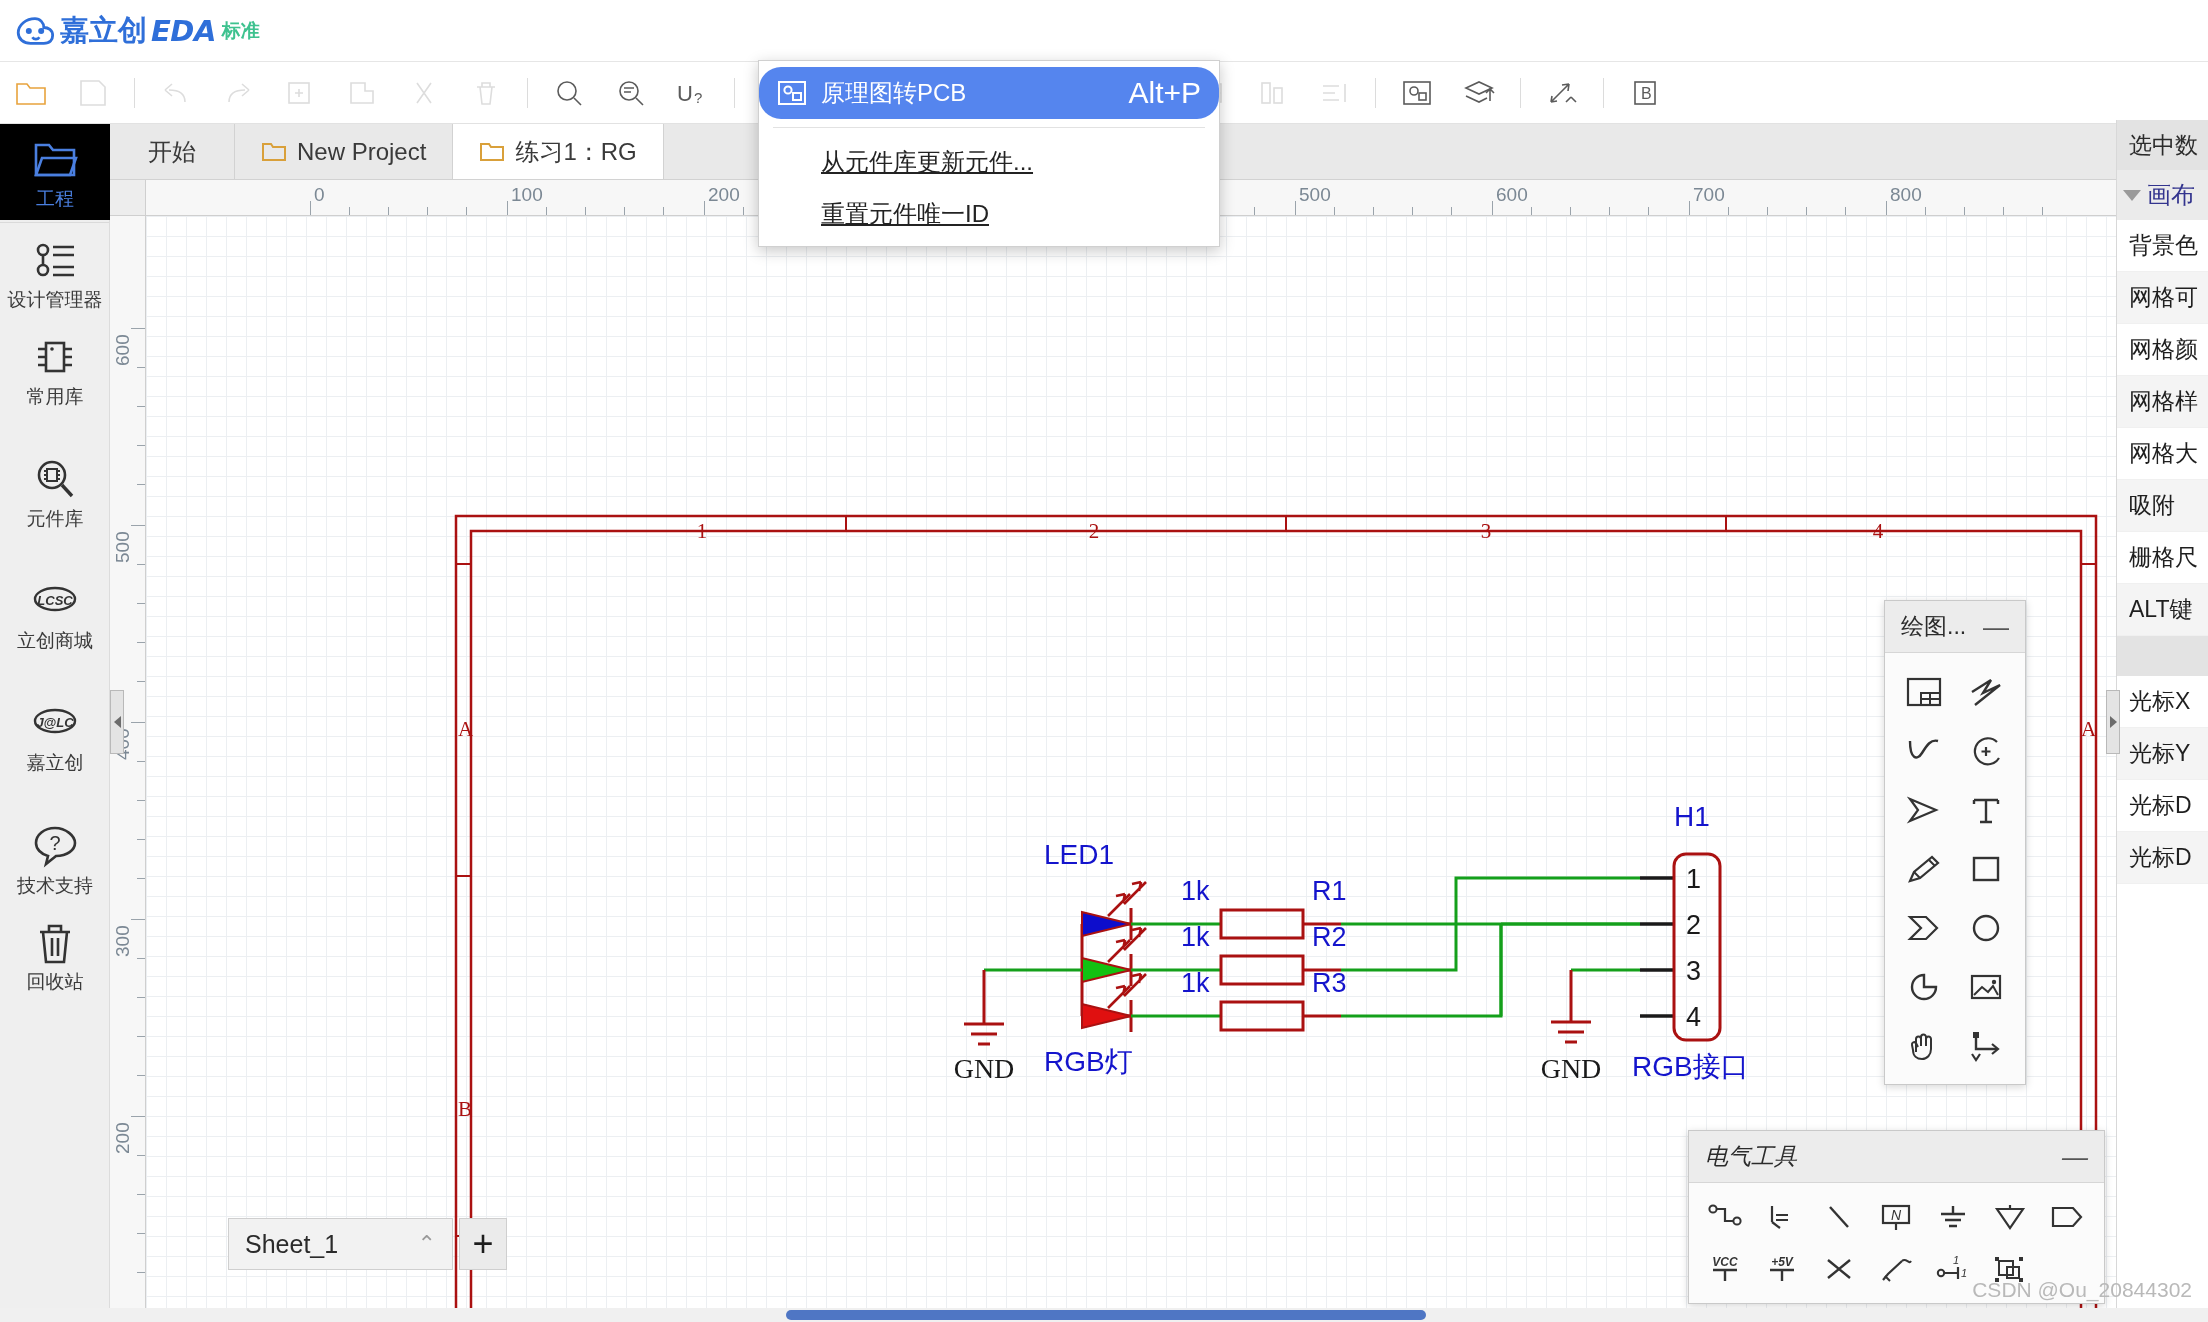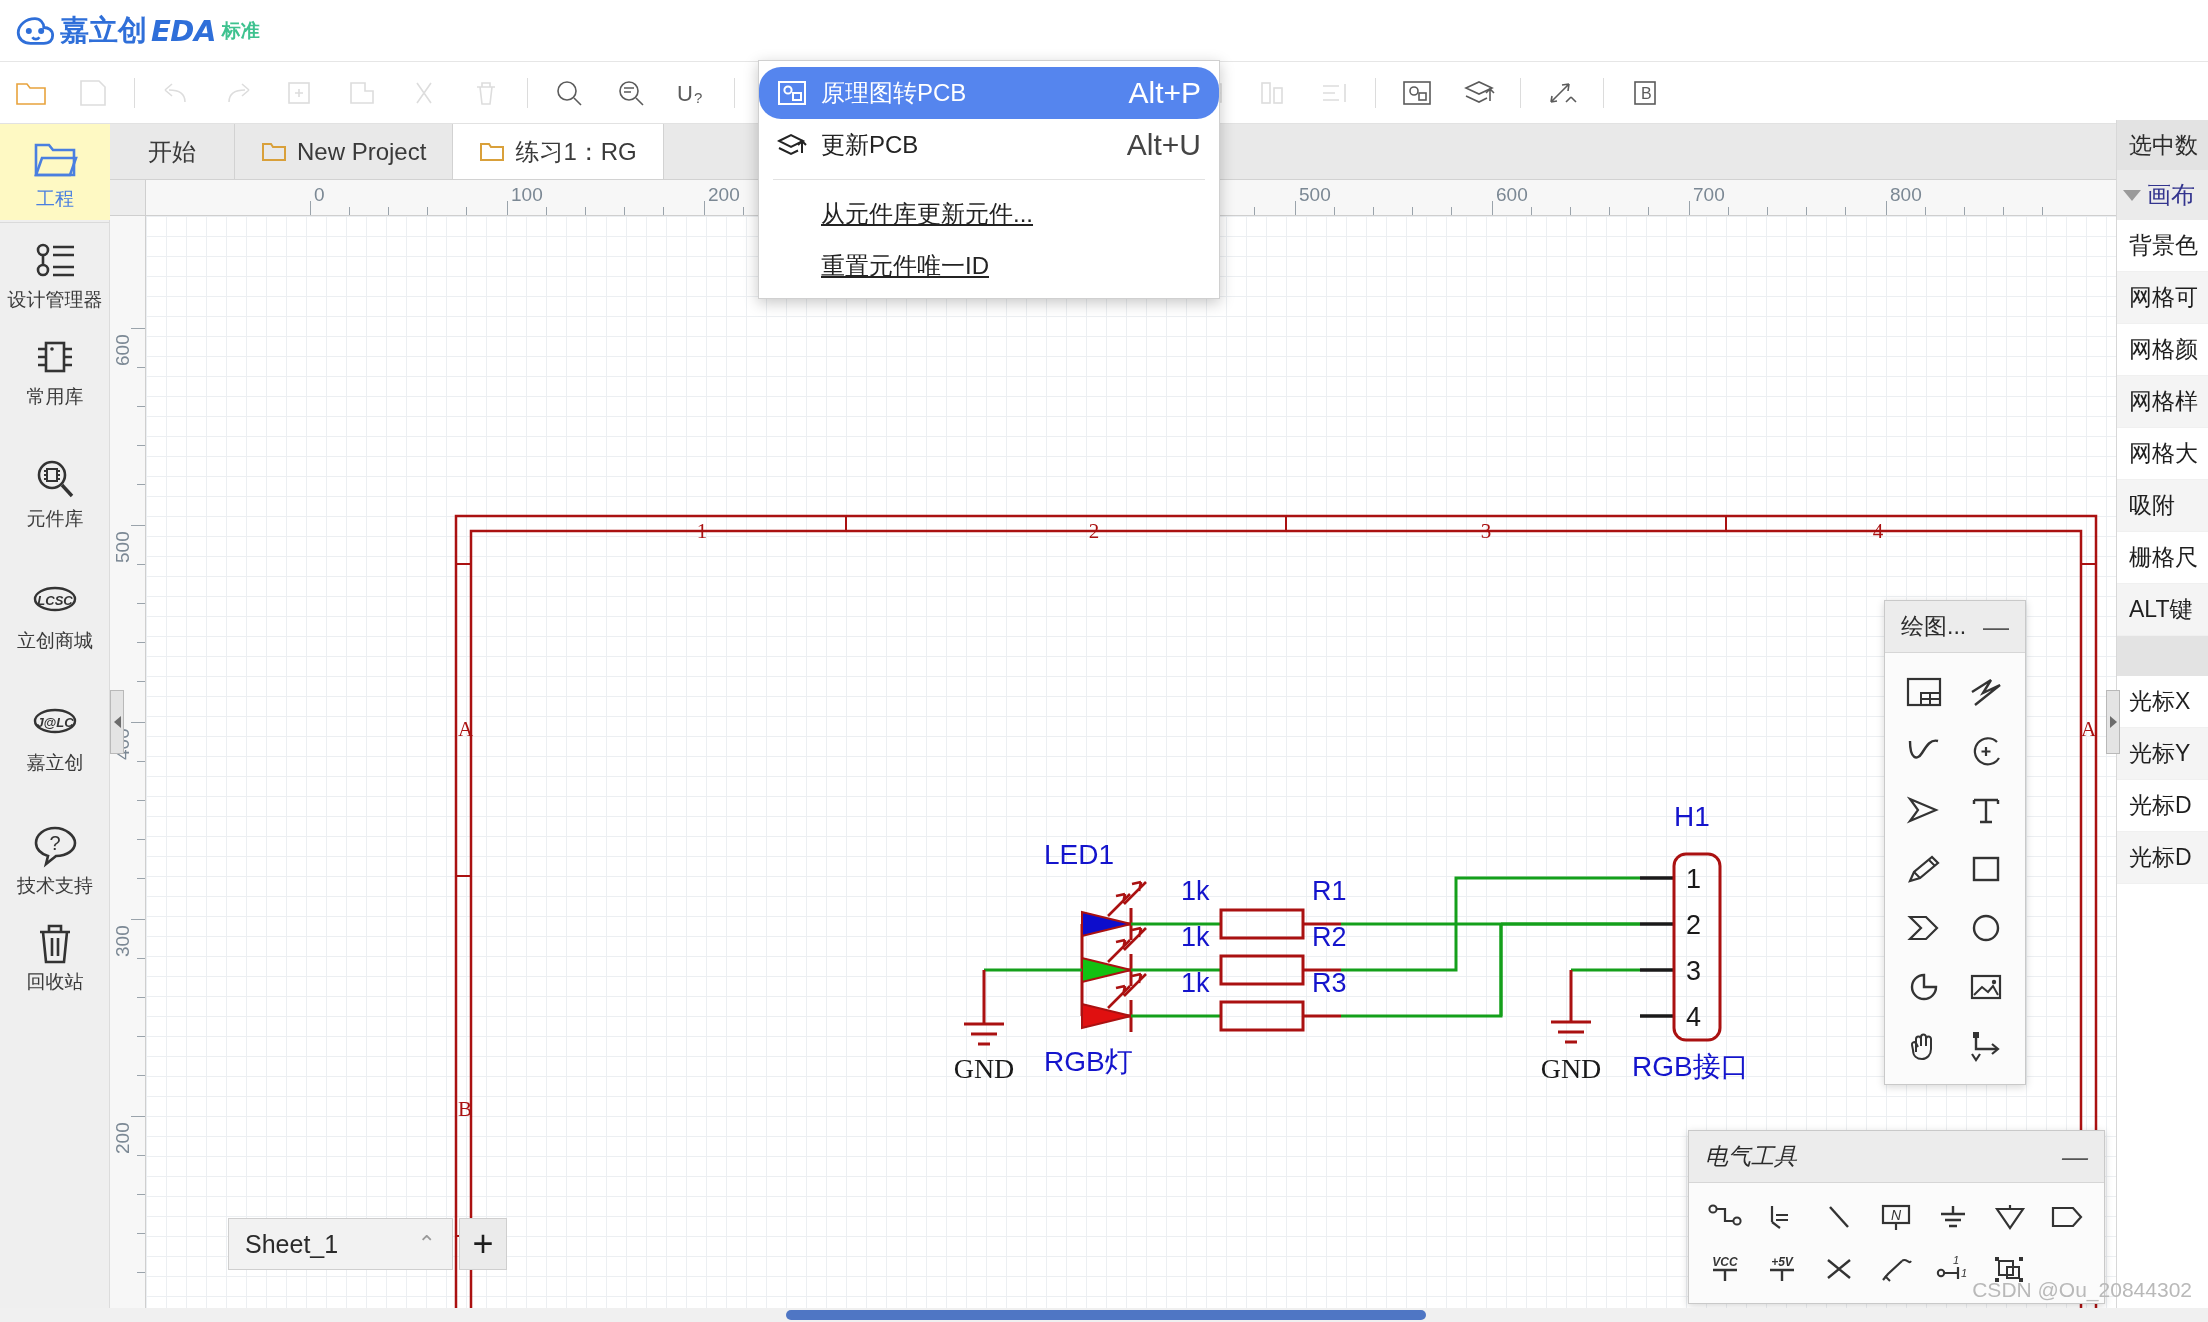--- a/index.html
+++ b/index.html
@@ -39,21 +39,21 @@
     color:#3a3a3a; border-right:1px solid #d2d2d2; white-space:nowrap;}
   .ptab.start{ padding:0 38px; }
   .ptab.active{ background:#fff; }
   .folder-ico{ width:26px; height:21px; }
 
   
   .sidebar{ position:absolute; left:0; top:124px; width:110px; height:1198px;
     background:#efefef; border-right:1px solid #dcdcdc; }
   .sb-item{ width:110px; padding:13px 0 11px; display:flex; flex-direction:column;
     align-items:center; gap:7px; }
-  .sb-item.sel{ background:#fef9c3;justify-content:flex-end; }
+  .sb-item.sel{ background:#000000;justify-content:flex-end; }
   .sb-label{ font-size:19px; color:#3b3b3b; line-height:1.12; text-align:center;
     width:100px; }
   .sb-item.sel .sb-label{ color:#4a7fe0; }
   .sb-ico{ width:46px; height:44px; }
   .sb-div{ height:1px; background:#dadada; margin:2px 0; }
   .sb-spacer{ height:26px; }
 
   
   .canvas-wrap{ position:absolute; left:110px; top:180px; width:2006px; height:1142px;
     background:#fff; overflow:hidden; }
@@ -821,28 +821,20 @@
   <div class="dropdown" id="dropdown">
       <div class="dd-item hl">
         <svg class="dd-icon" viewBox="0 0 30 28">
           <rect x="2" y="3" width="26" height="22" fill="none" stroke="currentColor" stroke-width="2"></rect>
           <circle cx="11" cy="11" r="3.6" fill="none" stroke="currentColor" stroke-width="2"></circle>
           <rect x="16" y="14" width="8" height="7" fill="none" stroke="currentColor" stroke-width="2"></rect>
         </svg>
         <span class="dd-label">原理图转PCB</span>
         <span class="dd-key">Alt+P</span>
       </div>
-      <div class="dd-item">
-        <svg class="dd-icon" viewBox="0 0 30 28">
-          <path d="M2 10l12-6 12 6-12 6zM2 17l12 6 7-3.5" fill="none" stroke="currentColor" stroke-width="2"></path>
-          <path d="M25 22V10M21 14l4-4 4 4" fill="none" stroke="currentColor" stroke-width="2"></path>
-        </svg>
-        <span class="dd-label">更新PCB</span>
-        <span class="dd-key">Alt+U</span>
-      </div>
       <div class="dd-sep"></div>
       <div class="dd-item plain">
         <span class="dd-label">从元件库更新元件...</span>
       </div>
       <div class="dd-item plain">
         <span class="dd-label">重置元件唯一ID</span>
       </div>
     </div>
 
   <div class="hscroll">

